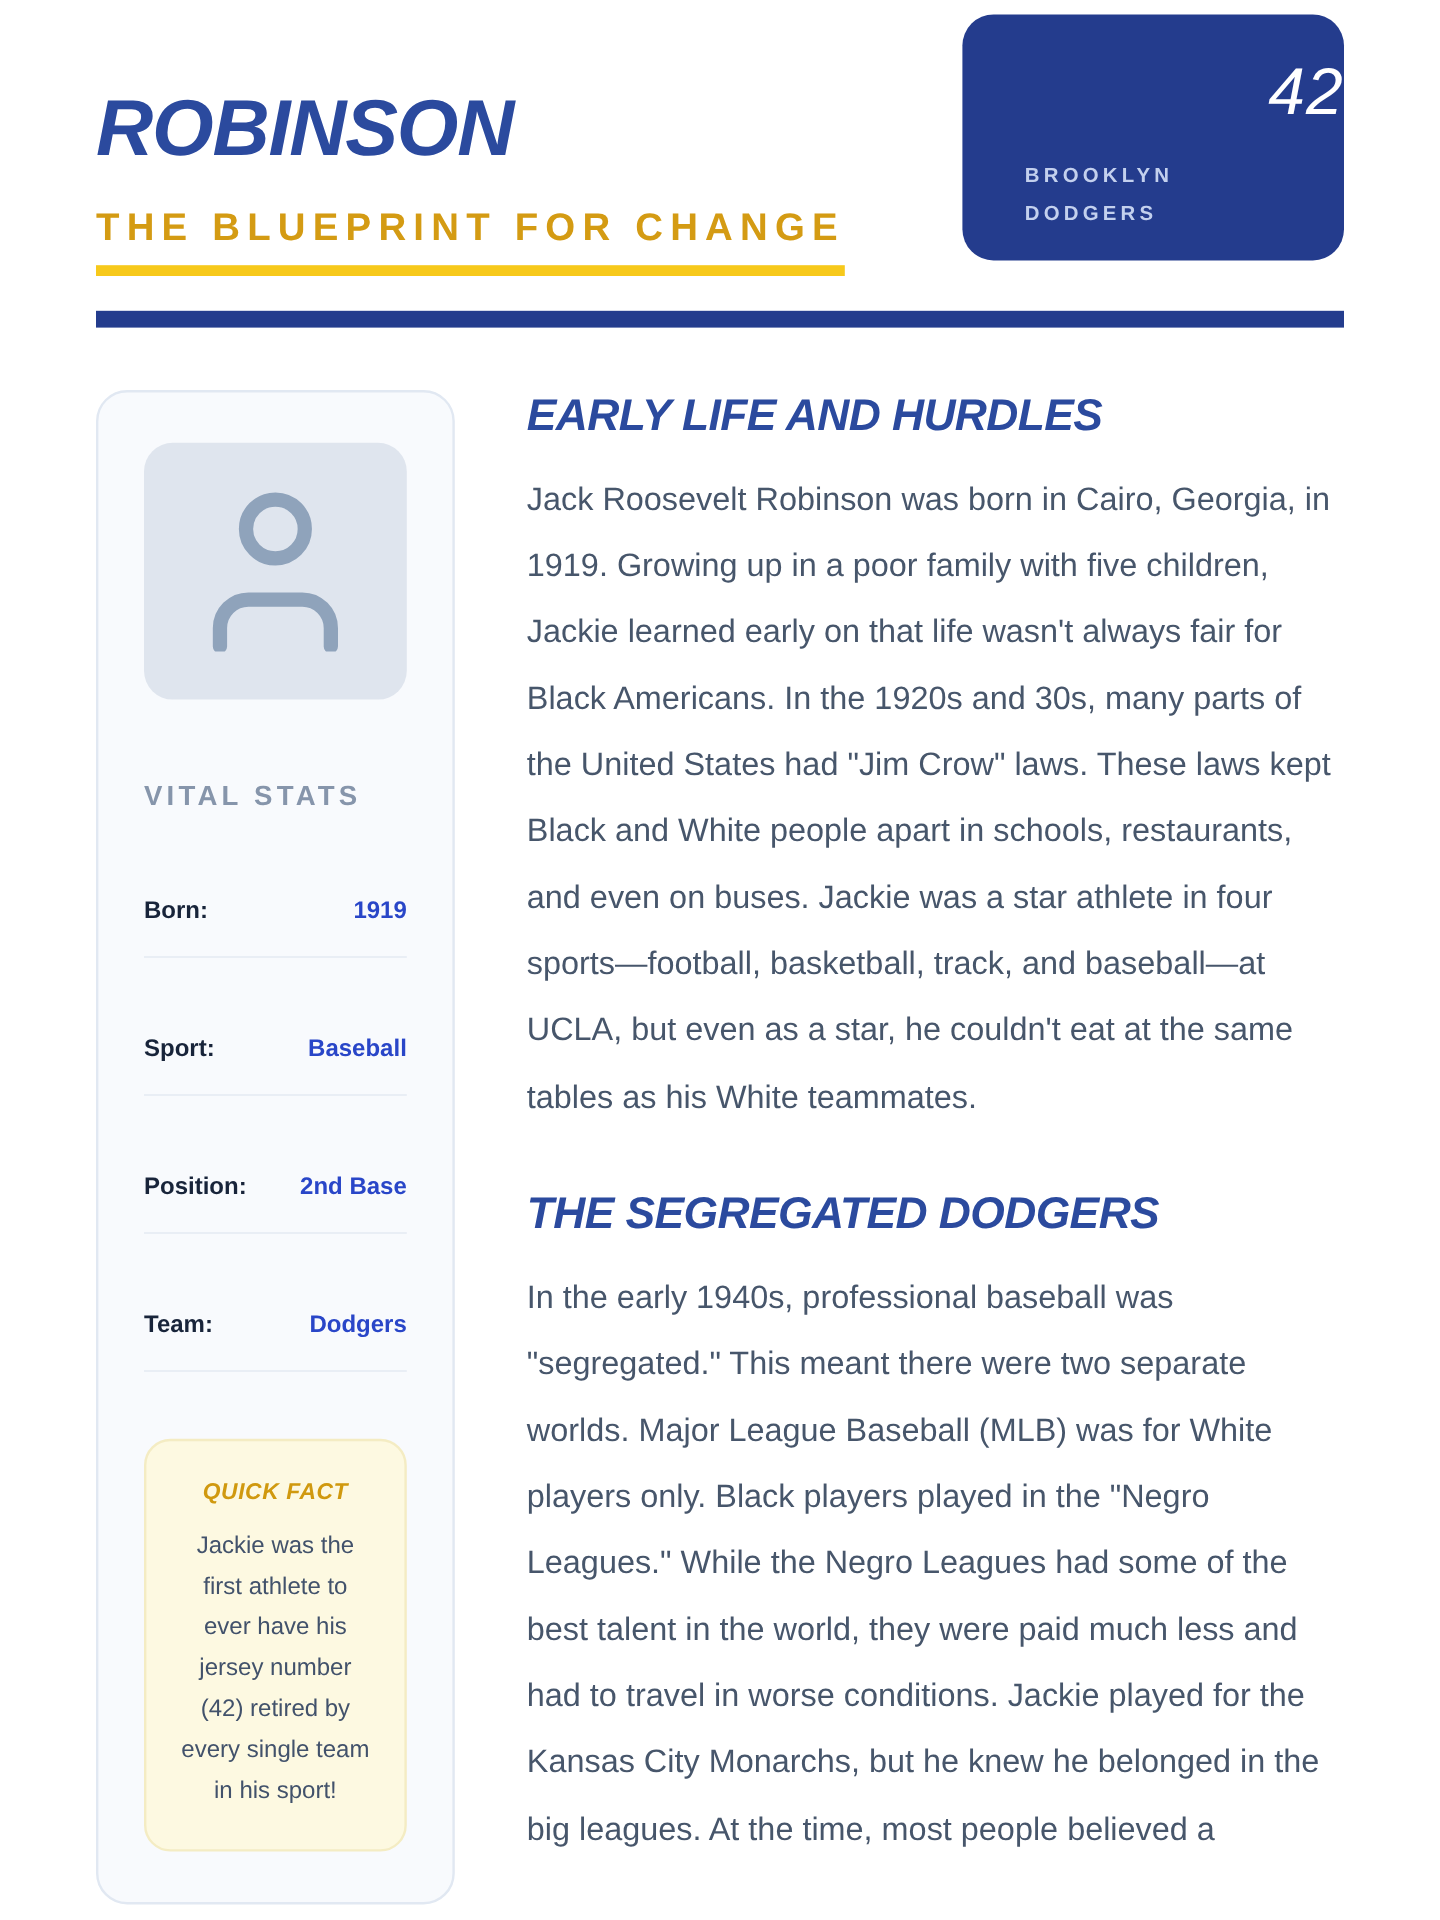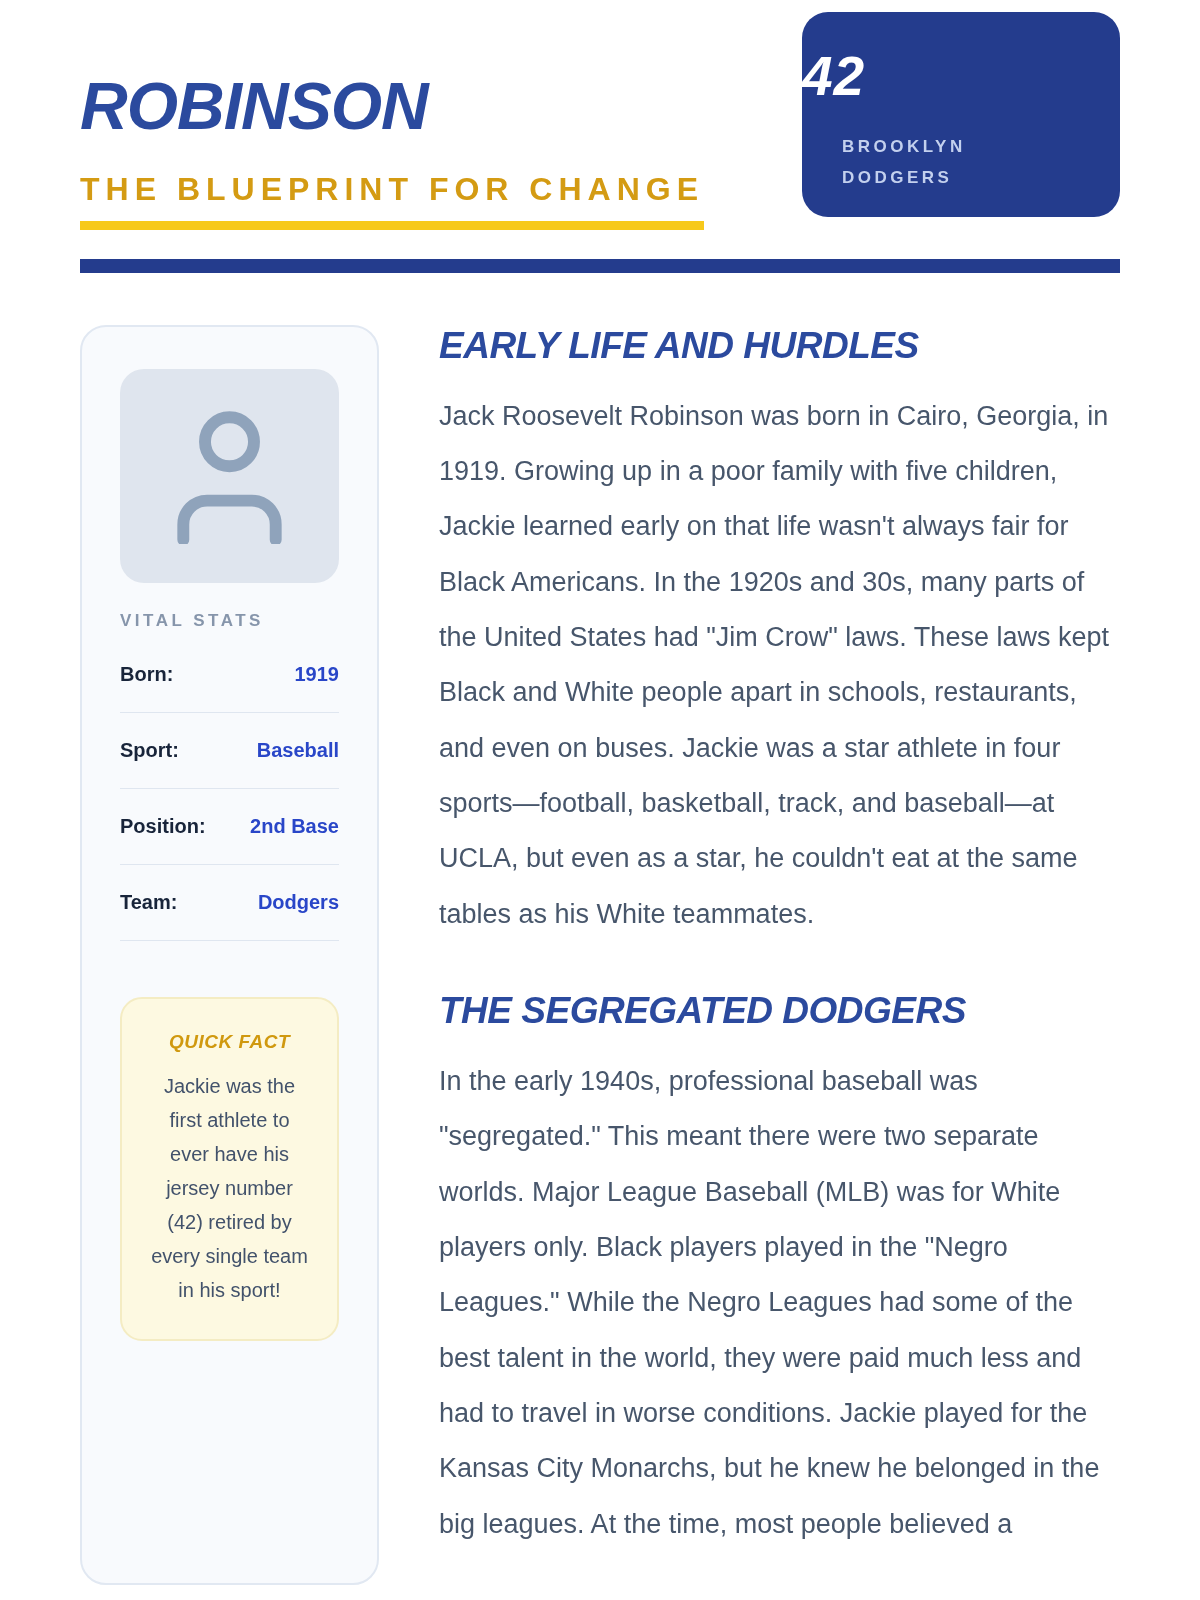--- a/index.html
+++ b/index.html
@@ -31,32 +31,33 @@
   }
   .jersey-badge {
     position:absolute; top:12px; right:0;
     width:318px; height:205px;
     background:#243c8d;
     border-radius:26px;
     overflow:hidden;
   }
   .badge-number {
     margin-top:32px;
-    text-align:left;
-    font-size:55px; font-weight:700; font-style:italic;
+    text-align:right;
+    font-size:55px; font-weight:400; font-style:italic;
     color:#ffffff;
     letter-spacing:1px;
   }
   .badge-team {
     margin-top:24px;
     padding:0 40px;
     font-size:17px; font-weight:700;
     letter-spacing:3.5px;
     line-height:1.8;
     color:#c3d0ee;
+    margin-left:12px;
   }
   .header-divider { height:14px; background:#243c8d; margin-top:29px; }
 
   
   .content {
     display:grid;
     grid-template-columns:299px 1fr;
     column-gap:60px;
     margin-top:52px;
     align-items:start;
@@ -70,33 +71,33 @@
     padding:42px 38px;
     min-height:1260px;
   }
   .avatar {
     height:214px;
     background:#dfe5ee;
     border-radius:24px;
     display:flex; align-items:center; justify-content:center;
   }
   .stats-heading {
-    margin-top:28px;
-    font-size:17px; font-weight:700;
+    margin-top:67px;
+    font-size:23px; font-weight:700;
     letter-spacing:3.5px;
     color:#8695ab;
   }
   .stats-list { margin-top:6px; }
   .stat-row {
     display:flex; justify-content:space-between; align-items:baseline;
     padding:26px 0;
     border-bottom:1px solid #dfe6f0;
     font-size:20px; font-weight:700;
   }
-  .stat-label { color:#18243a; }
+  .stat-label { color:#18243a;margin-top:39px; }
   .stat-value { color:#2946c8;text-align:right; }
   .quick-fact {
     margin-top:56px;
     background:#fdf9e1;
     border:2px solid #f4ecc3;
     border-radius:22px;
     padding:32px 26px;
     text-align:center;
   }
   .quick-fact-title {

